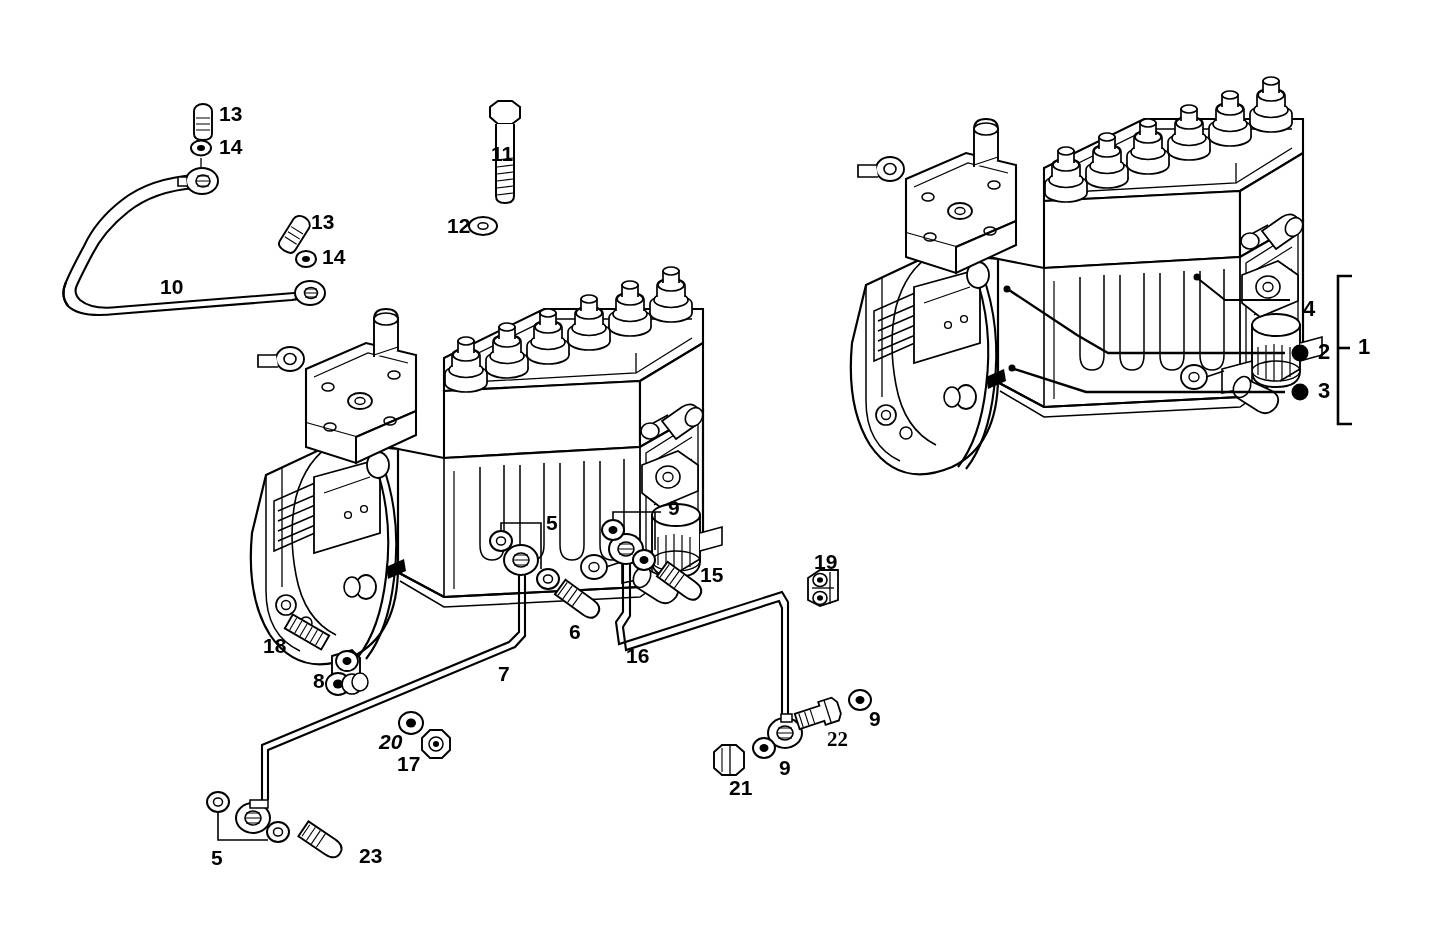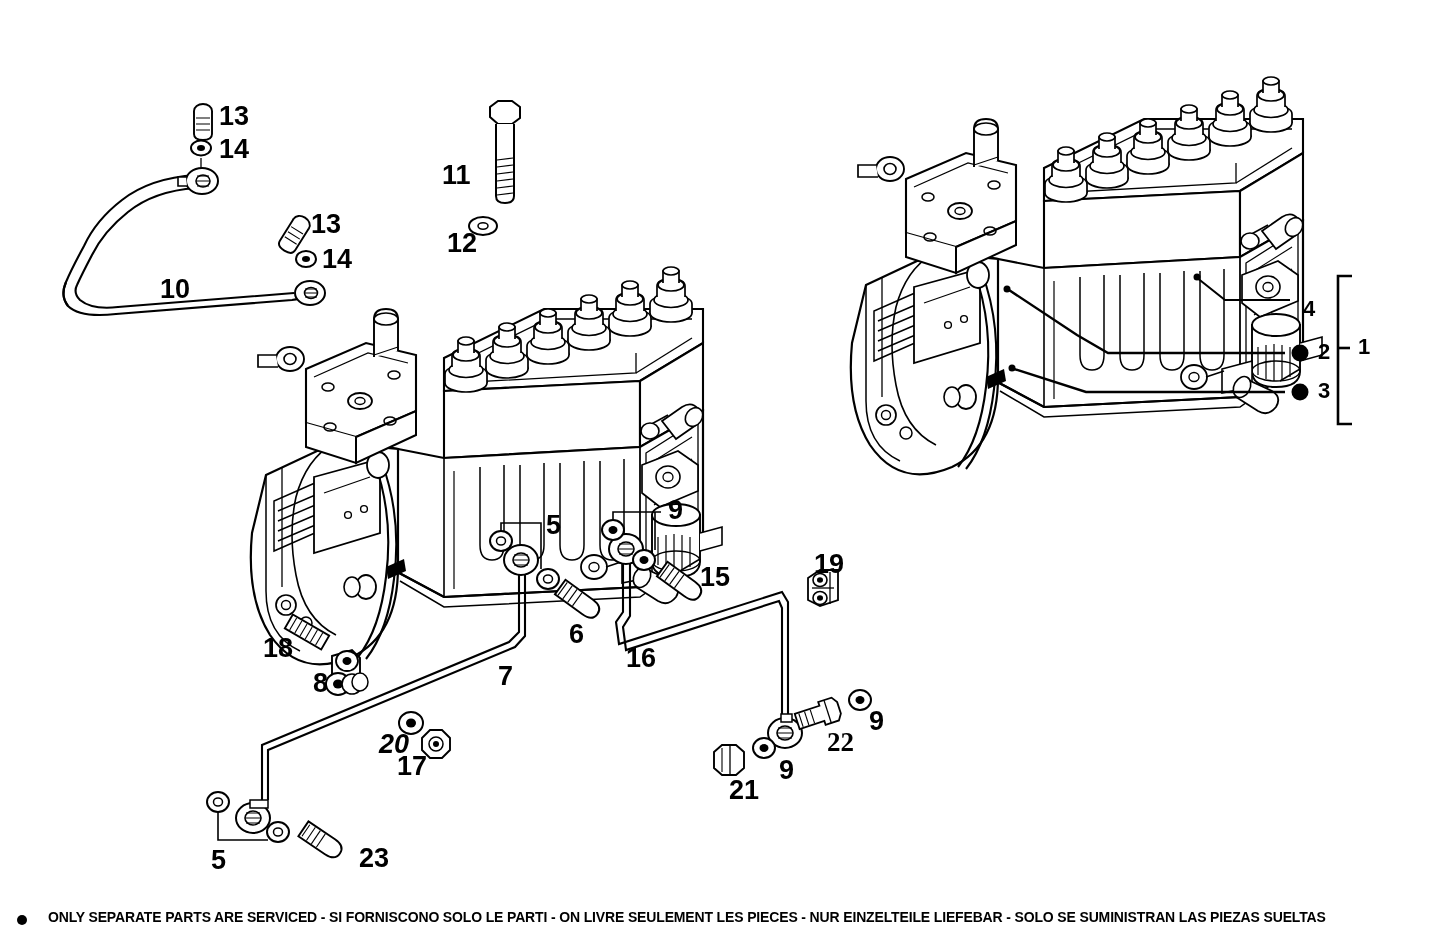--- a/index.html
+++ b/index.html
@@ -9,21 +9,21 @@
     font-family:"Liberation Sans","DejaVu Sans",sans-serif;
     color:#000;
   }
   #sheet{position:absolute;inset:0;width:1433px;height:943px;}
   #art{position:absolute;left:0;top:0;width:1433px;height:943px;}
 
   .callout{
     position:absolute;
     font-family:"Liberation Sans","DejaVu Sans",sans-serif;
     font-weight:bold;
-    font-size:27px;
+    font-size:21px;
     line-height:1;
     letter-spacing:0px;
     white-space:nowrap;
     color:#000;
   }
   .callout.big{font-size:22px;}
 
   #footer{
     position:absolute;
     left:0;top:903px;width:1433px;height:34px;
@@ -481,34 +481,30 @@
   <div class="callout big" style="left:1303px;top:298px;">4</div>
   <div class="callout" style="left:546px;top:512px;">5</div>
   <div class="callout" style="left:211px;top:847px;">5</div>
   <div class="callout" style="left:569px;top:621px;">6</div>
   <div class="callout" style="left:498px;top:663px;">7</div>
   <div class="callout" style="left:313px;top:670px;">8</div>
   <div class="callout" style="left:668px;top:497px;">9</div>
   <div class="callout" style="left:869px;top:708px;">9</div>
   <div class="callout" style="left:779px;top:757px;">9</div>
   <div class="callout" style="left:160px;top:276px;">10</div>
-  <div class="callout" style="left:442px;top:143px;margin-top:19px;">11</div>
-  <div class="callout" style="left:447px;top:230px;text-align:center;">12</div>
+  <div class="callout" style="left:491px;top:143px;">11</div>
+  <div class="callout" style="left:447px;top:215px;text-align:center;">12</div>
   <div class="callout" style="left:219px;top:103px;">13</div>
   <div class="callout" style="left:311px;top:211px;">13</div>
   <div class="callout" style="left:219px;top:136px;">14</div>
   <div class="callout" style="left:322px;top:246px;">14</div>
   <div class="callout" style="left:700px;top:564px;text-align:right;">15</div>
   <div class="callout" style="left:626px;top:645px;">16</div>
   <div class="callout" style="left:397px;top:753px;">17</div>
   <div class="callout" style="left:263px;top:635px;">18</div>
   <div class="callout" style="left:793px;top:551px;margin-left:21px;">19</div>
   <div class="callout" style="left:379px;top:731px;font-style:italic;">20</div>
   <div class="callout" style="left:729px;top:777px;">21</div>
   <div class="callout" style="left:827px;top:729px;font-family:Liberation Serif, serif;">22</div>
   <div class="callout" style="left:359px;top:845px;">23</div>
 
-  <div id="footer">
-    <div id="footer-bullet"></div>
-    <div id="footer-text">ONLY SEPARATE PARTS ARE SERVICED - SI FORNISCONO SOLO LE PARTI - ON LIVRE SEULEMENT LES PIECES - NUR EINZELTEILE LIEFEBAR - SOLO SE SUMINISTRAN LAS PIEZAS SUELTAS</div>
-  </div>
 
 </div>
 
 </body></html>

